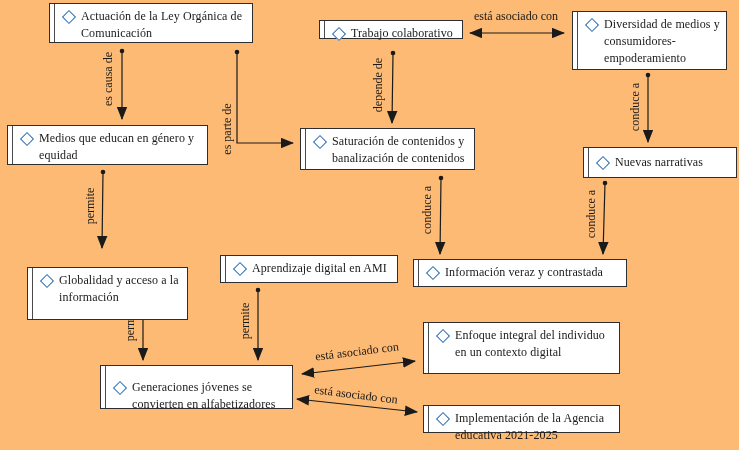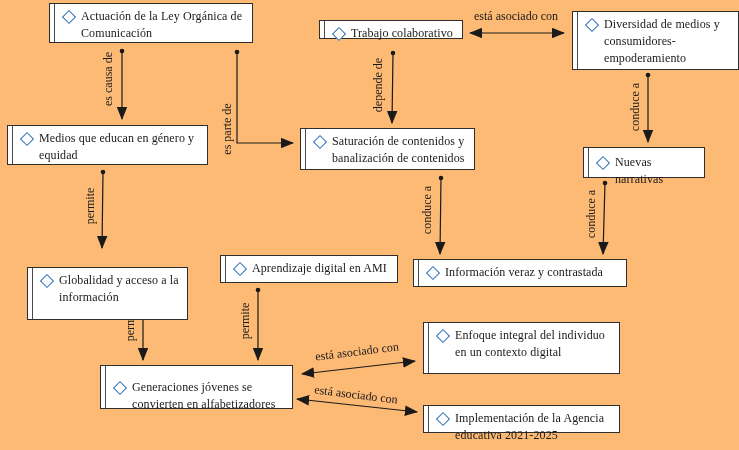--- a/index.html
+++ b/index.html
@@ -117,36 +117,36 @@
   <div class="node" style="left:49px;top:3px;width:204px;height:40px">
     <span class="diamond"></span>
     <span class="node-label">Actuación de la Ley Orgánica de Comunicación</span>
   </div>
 
   <div class="node" style="left:319px;top:20px;width:144px;height:19px">
     <span class="diamond"></span>
     <span class="node-label">Trabajo colaborativo</span>
   </div>
 
-  <div class="node" style="left:572px;top:11px;width:167px;height:59px">
+  <div class="node" style="left:572px;top:11px;width:155px;height:59px">
     <span class="diamond"></span>
     <span class="node-label">Diversidad de medios y consumidores- empoderamiento</span>
   </div>
 
   <div class="node" style="left:7px;top:125px;width:201px;height:40px">
     <span class="diamond"></span>
     <span class="node-label">Medios que educan en género y equidad</span>
   </div>
 
   <div class="node" style="left:300px;top:128px;width:175px;height:42px">
     <span class="diamond"></span>
     <span class="node-label">Saturación de contenidos y banalización de contenidos</span>
   </div>
 
-  <div class="node" style="left:583px;top:147px;width:122px;height:31px;padding-top:6px">
+  <div class="node" style="left:583px;top:147px;width:154px;height:31px;padding-top:6px">
     <span class="diamond"></span>
     <span class="node-label">Nuevas narrativas</span>
   </div>
 
   <div class="node" style="left:27px;top:267px;width:161px;height:53px">
     <span class="diamond"></span>
     <span class="node-label">Globalidad y acceso a la información</span>
   </div>
 
   <div class="node" style="left:220px;top:255px;width:178px;height:28px">

